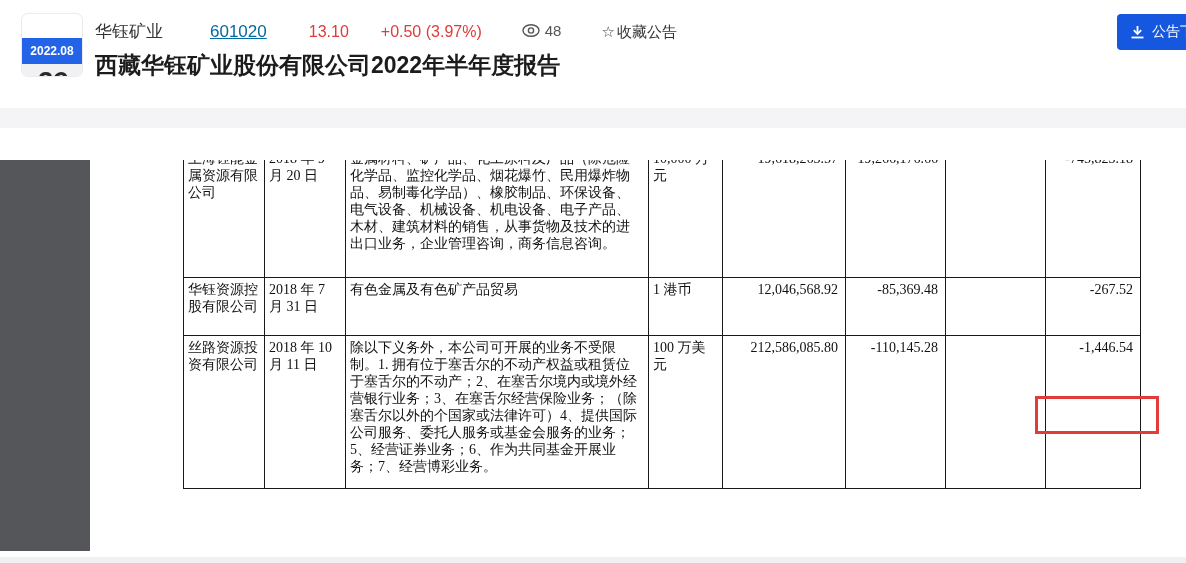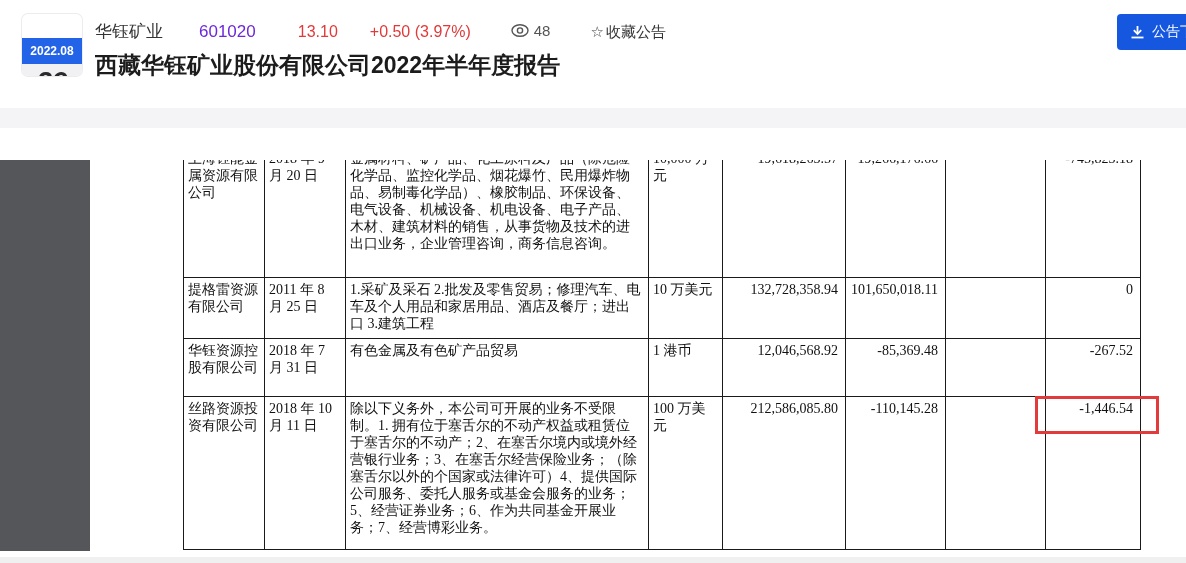--- a/index.html
+++ b/index.html
@@ -10,21 +10,21 @@
   
   .header { position:absolute; left:0; top:0; width:1186px; height:108px; background:#ffffff; }
   .date-badge { position:absolute; left:22px; top:14px; width:60px; height:62px;
     border-radius:6px; overflow:hidden; box-shadow:0 0 0 1px #ececee; }
   .date-badge .month { height:26px; background:#2263e7; color:#ffffff; font-size:12px;
     font-weight:bold; display:flex; align-items:center; justify-content:center;margin-top:24px; }
   .date-badge .day { height:36px; background:#f1f1f3; color:#2b2b2b; font-size:28px;
     font-weight:bold; display:flex; align-items:center; justify-content:center;font-style:italic; }
   .stock-row { position:absolute; left:95px; top:20px; display:flex; align-items:baseline; }
   .stock-row .name { font-size:17px; color:#333333; }
-  .stock-row .code { font-size:17px; color:#6d28d9; margin-left:36px; }
+  .stock-row .code { font-size:17px; color:#0369a1; margin-left:47px;text-decoration:underline; }
   .stock-row .price { font-size:16px; color:#e03a3a; margin-left:42px; }
   .stock-row .change { font-size:16px; color:#e03a3a; margin-left:32px;text-align:right; }
   .views { display:flex; align-items:center; margin-left:40px; color:#555555; font-size:15px; }
   .views svg { margin-right:5px; }
   .favorite { display:flex; align-items:center; margin-left:40px; color:#333333; font-size:15px; cursor:pointer; }
   .favorite .star { font-size:15px; margin-right:2px; color:#444444; }
   .doc-title { position:absolute; left:95px; top:50px; font-size:23px; font-weight:bold; color:#1c1c1c; }
   .download-btn { position:absolute; left:1117px; top:14px; width:110px; height:36px;
     background:#1657e0; color:#ffffff; border:none; border-radius:4px; font-size:14px;
     display:flex; align-items:center; padding-left:13px; cursor:pointer; }
@@ -115,30 +115,20 @@
           <tr class="r1">
             <td>上海钰能金属资源有限公司</td>
             <td>2018 年 9 月 20 日</td>
             <td>金属材料、矿产品、化工原料及产品（除危险化学品、监控化学品、烟花爆竹、民用爆炸物品、易制毒化学品）、橡胶制品、环保设备、电气设备、机械设备、机电设备、电子产品、木材、建筑材料的销售，从事货物及技术的进出口业务，企业管理咨询，商务信息咨询。</td>
             <td>10,000 万元</td>
             <td class="num">19,618,263.57</td>
             <td class="num">19,266,176.66</td>
             <td class="num"></td>
             <td class="num">-745,823.18</td>
           </tr>
-          <tr class="r2">
-            <td>提格雷资源有限公司</td>
-            <td>2011 年 8 月 25 日</td>
-            <td>1.采矿及采石 2.批发及零售贸易；修理汽车、电车及个人用品和家居用品、酒店及餐厅；进出口 3.建筑工程</td>
-            <td>10 万美元</td>
-            <td class="num">132,728,358.94</td>
-            <td class="num">101,650,018.11</td>
-            <td class="num"></td>
-            <td class="num">0</td>
-          </tr>
           <tr class="r3">
             <td>华钰资源控股有限公司</td>
             <td>2018 年 7 月 31 日</td>
             <td>有色金属及有色矿产品贸易</td>
             <td>1 港币</td>
             <td class="num">12,046,568.92</td>
             <td class="num">-85,369.48</td>
             <td class="num"></td>
             <td class="num">-267.52</td>
           </tr>

